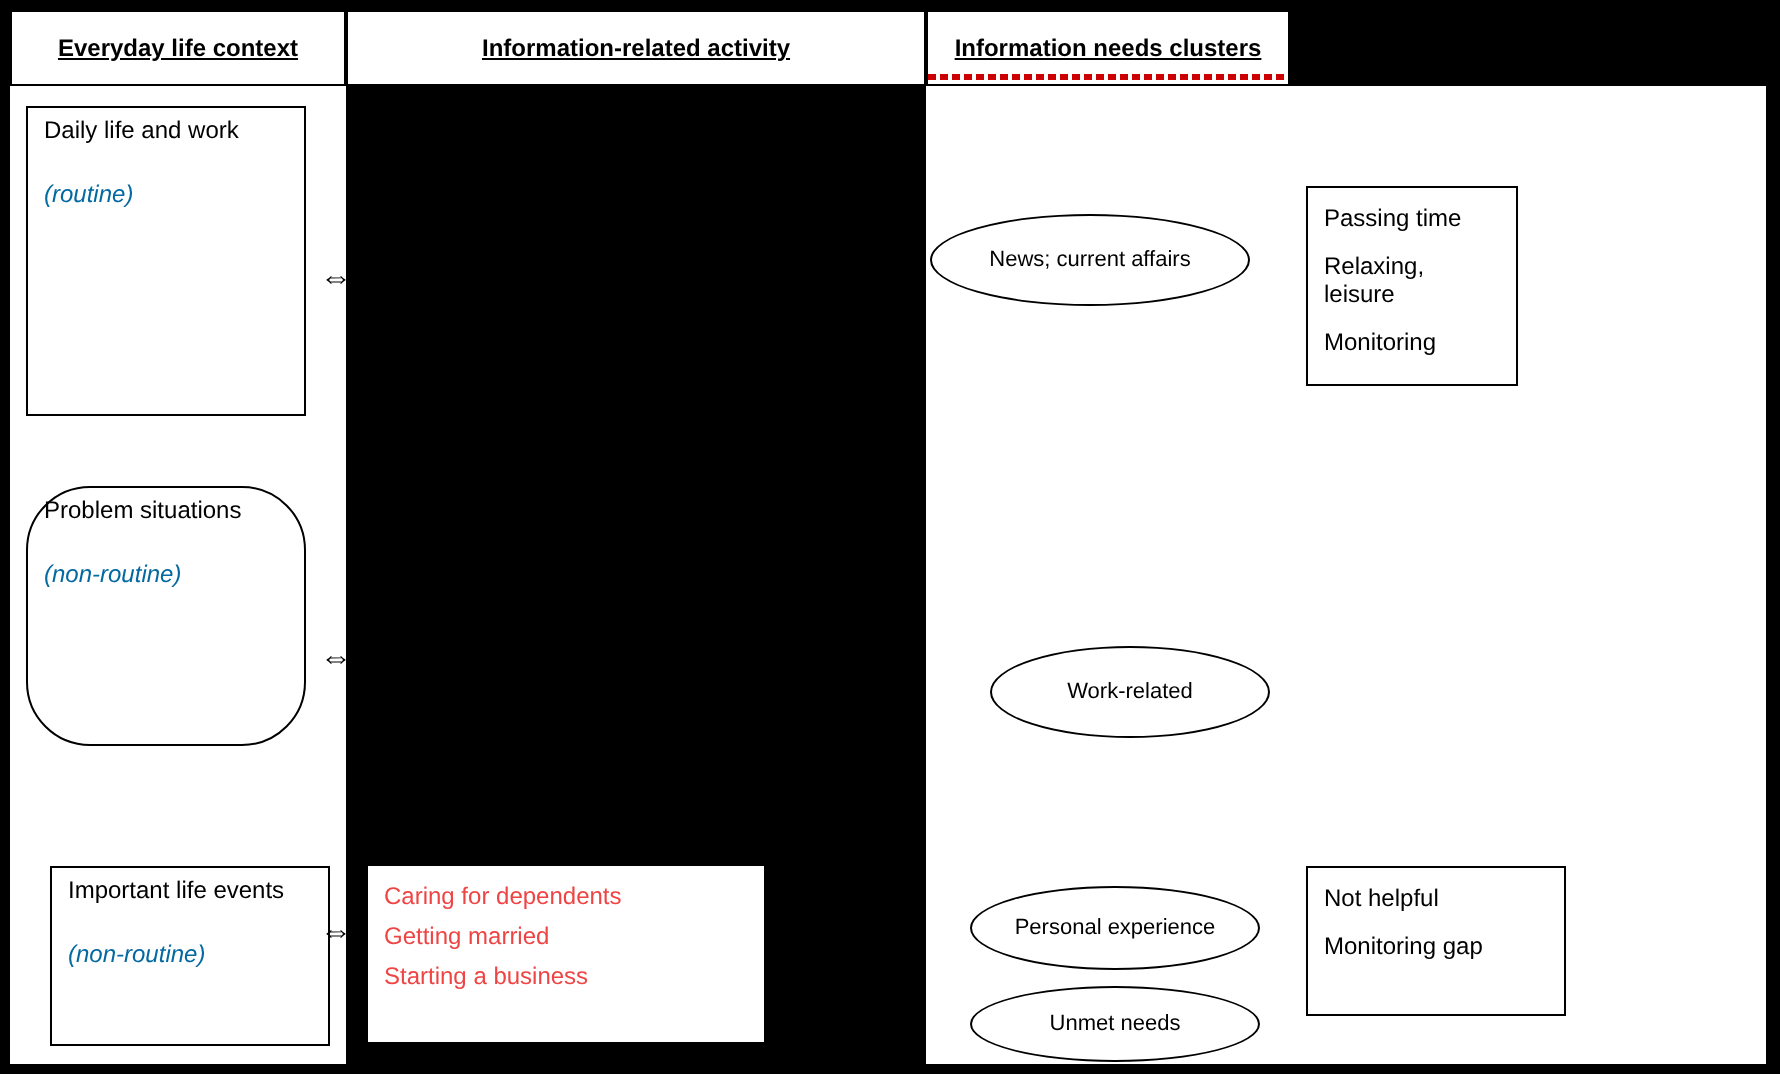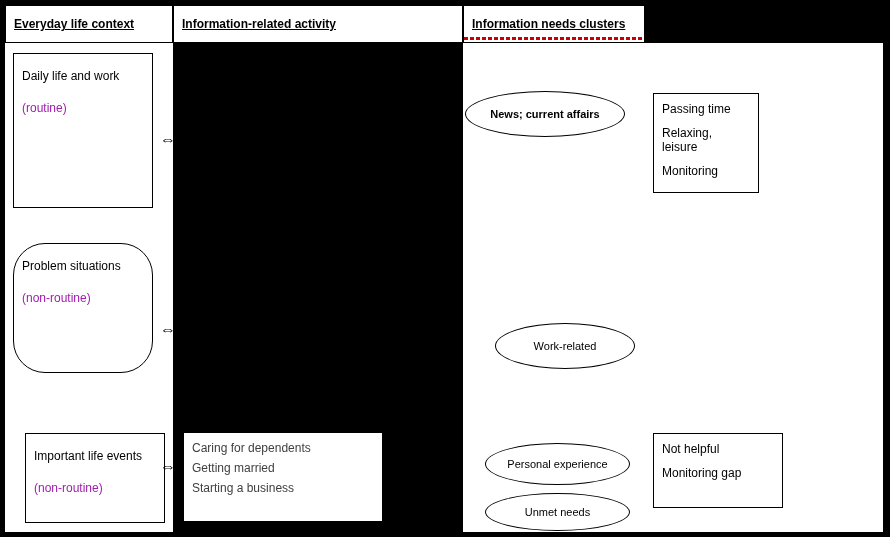--- a/index.html
+++ b/index.html
@@ -33,21 +33,21 @@
       top: 0;
       left: 0;
       width: 100%;
       height: 38px;
       display: flex;
     }
     .col-header {
       border: 1.5px solid #000;
       display: flex;
       align-items: center;
-      justify-content: flex-start;
+      justify-content: center;
       padding: 4px 8px;
       font-weight: bold;
       font-size: 12px;
       text-decoration: underline;
       background: #fff;
     }
     .col1-header { width: 168px; }
     .col2-header { width: 290px; }
     .col3-header { width: 182px; }
     .col4-header { width: 130px; flex: 1; background: #000; }
@@ -67,21 +67,21 @@
       left: 0;
       top: 0;
       width: 168px;
       height: 489px;
       background: #fff;
     }
     .life-context-box {
       position: absolute;
       border: 1.5px solid #000;
       background: #fff;
-      padding: 15px 8px;
+      padding: 4px 8px;
     }
     .box-daily {
       top: 10px;
       left: 8px;
       width: 140px;
       height: 155px;
     }
     .box-problem {
       top: 200px;
       left: 8px;
@@ -95,21 +95,22 @@
       width: 140px;
       height: 90px;
     }
     .context-title {
       font-weight: normal;
       font-size: 12px;
       margin-bottom: 4px;
     }
     .context-subtitle {
       font-size: 12px;
-      color: #a21caf;
+      color: #0369a1;
+      font-style: italic;
     }
 
     
     .arrow-symbol {
       position: absolute;
       font-size: 16px;
       color: #000;
       font-weight: bold;
     }
     .activity-box {
@@ -183,21 +184,21 @@
     
     .diag-line-svg {
       position: absolute;
       pointer-events: none;
     }
 
     
     .activity-item {
       font-size: 12px;
       margin-bottom: 6px;
-      color: #404040;
+      color: #ef4444;
     }
   </style>
 </head>
 <body>
 
 <div class="main-container">
   <div class="content-area">
 
     <div class="header-row">
       <div class="col-header col1-header">
@@ -249,21 +250,21 @@
           <div class="activity-item">Getting married</div>
           <div class="activity-item">Starting a business</div>
         </div>
       </div>
 
       <svg class="diag-line-svg" style="left:0; top:0; width:878px; height:489px;">
 
         <line x1="560" y1="305" x2="540" y2="415" stroke="#fff" stroke-width="1.5"></line>
       </svg>
 
-      <div class="ellipse" style="left: 460px; top: 48px; width: 160px; height: 46px; font-weight: bold;">
+      <div class="ellipse" style="left: 460px; top: 64px; width: 160px; height: 46px;">
         <span>News; current affairs</span>
       </div>
 
       <div class="ellipse" style="left: 490px; top: 280px; width: 140px; height: 46px;">
         <span>Work-related</span>
       </div>
 
       <div class="ellipse" style="left: 480px; top: 400px; width: 145px; height: 42px;">
         <span>Personal experience</span>
       </div>

